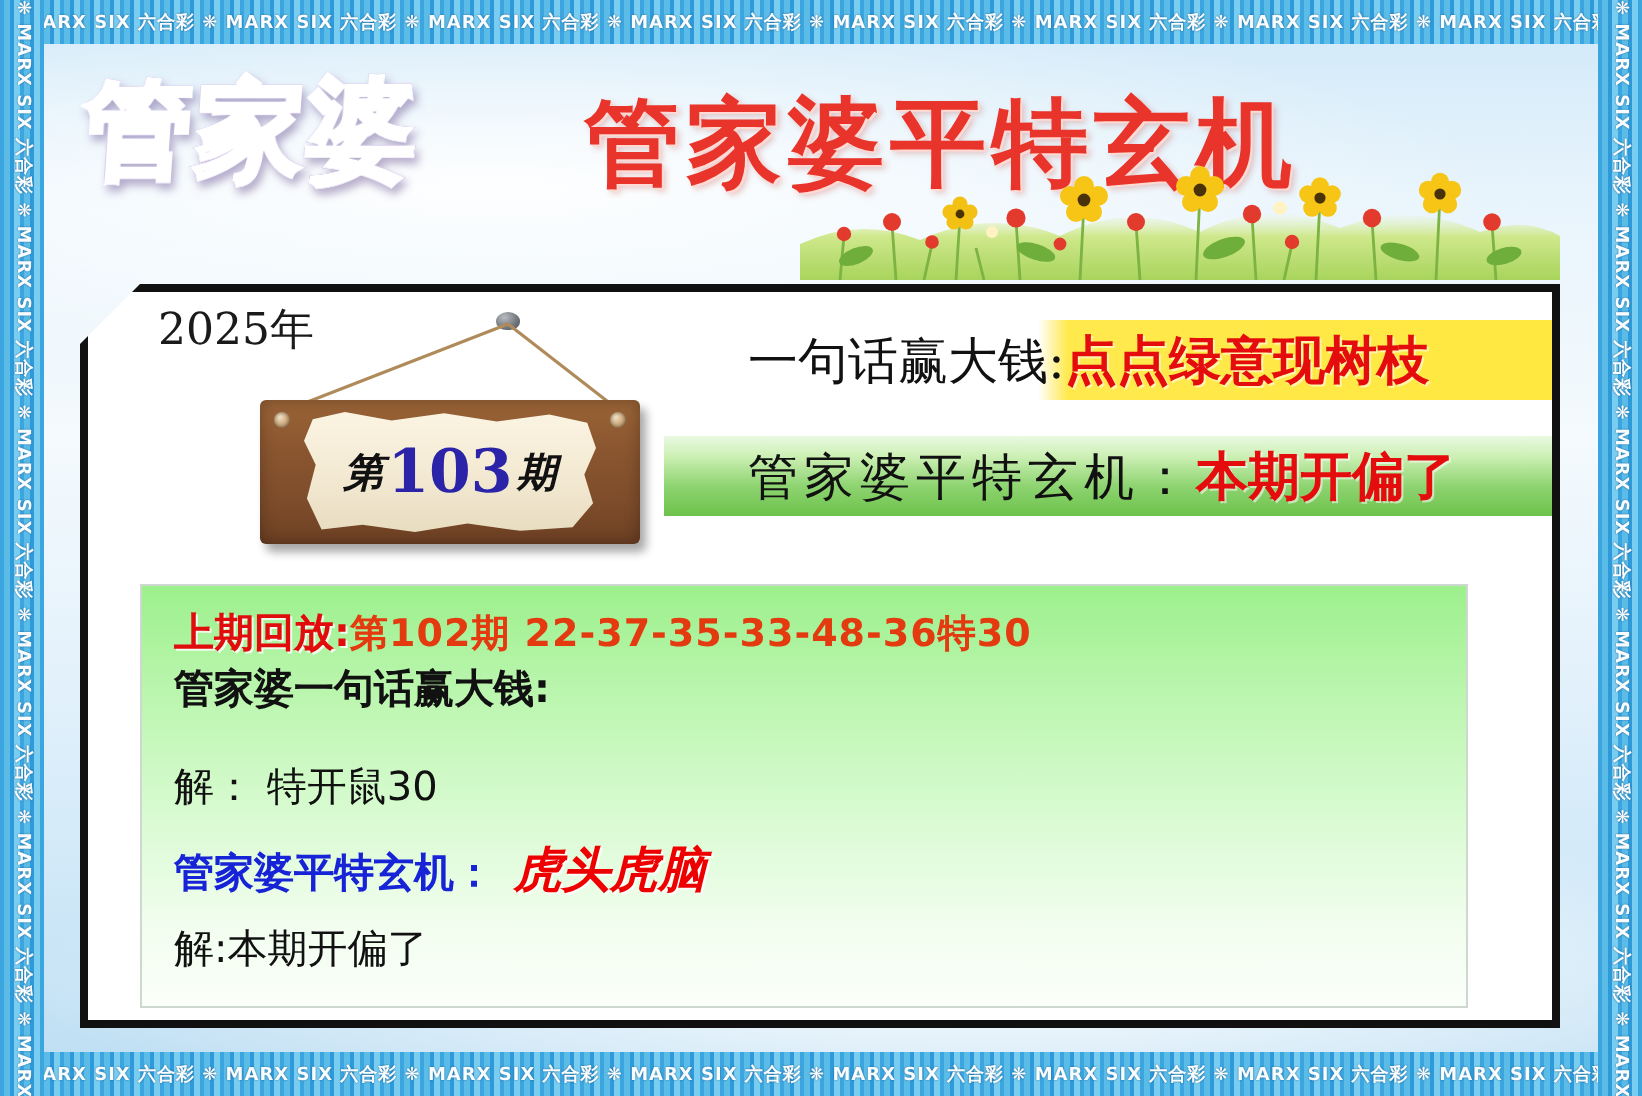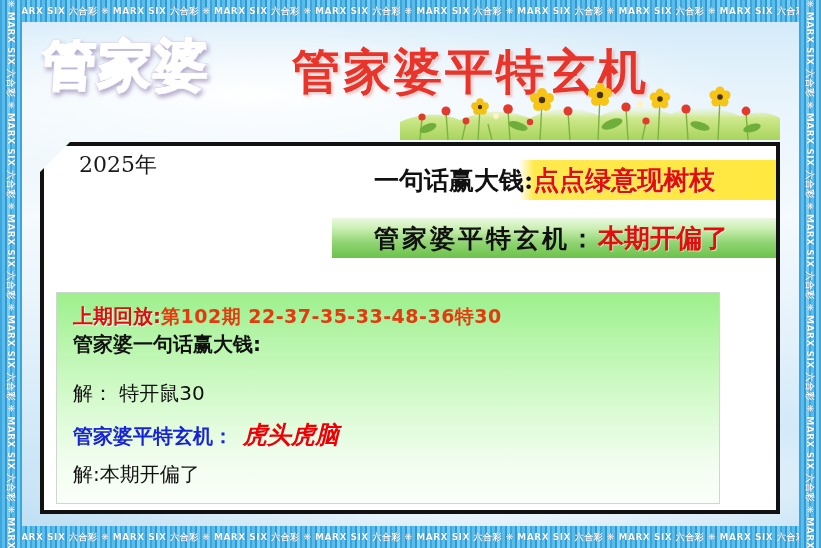--- a/index.html
+++ b/index.html
@@ -177,33 +177,33 @@
     background:linear-gradient(90deg,
       rgba(255,255,255,0) 0px, rgba(255,255,255,0) 185px,
       #ffe94d 200px, #ffe83f 100%);
   }
   .banner-green {
     left:288px; top:72px; width:444px;
     background:linear-gradient(180deg,#eaf9e3 0%,#cdf0b5 25%,#8fd472 62%,#6cc24a 100%);
   }
   .b-label {
     font-family:"DejaVu Serif","Liberation Serif",serif;
-    font-size:25px; color:#111; font-weight:bold;
+    font-size:25px; color:#111; font-weight:normal;
   }
   .banner-green .b-label { letter-spacing:3px; }
   .b-value {
     font-family:"DejaVu Sans","Liberation Sans",sans-serif;
     font-size:26px; font-weight:bold; color:#e40c0c;
     text-shadow:1px 1px 0 rgba(255,255,255,.55);
     letter-spacing:0px;
   }
 
   
   .greenbox {
-    position:absolute; left:12px; top:146px; width:664px; height:212px;
+    position:absolute; left:26px; top:146px; width:664px; height:212px;
     background:linear-gradient(180deg,#9cf08c 0%,#b7f5aa 22%,#d9fbd2 55%,#f1fdee 80%,#fbfffa 100%);
     border:1px solid #cfd8d0;
     padding:8px 16px 0 16px;
   }
   .row { white-space:nowrap; display:flex; align-items:baseline; }
   .r1 { margin-top:2px; }
   .r2 { margin-top:1px; }
   .r3 { margin-top:22px; }
   .r4 { margin-top:12px; }
   .r5 { margin-top:10px; }
@@ -374,20 +374,34 @@
         </g>
       </g>
     </svg>
   </div>
 
   <div class="panel">
     <div class="panel-inner">
 
       <div class="year">2025年</div>
 
+      <div class="hangwrap">
+        <div class="nail"></div>
+        <svg class="rope" viewBox="0 0 240 52" xmlns="http://www.w3.org/2000/svg">
+          <path d="M150,6 L42,48" stroke="#b08b5a" stroke-width="1.6" fill="none"></path>
+          <path d="M150,6 L204,48" stroke="#b08b5a" stroke-width="1.6" fill="none"></path>
+        </svg>
+        <div class="board">
+          <div class="paper">
+            <span class="issue">
+              <span class="cn">第</span><span class="num">103</span><span class="cn">期</span>
+            </span>
+          </div>
+        </div>
+      </div>
 
       <div class="banner banner-yellow">
         <span class="b-label" style="margin-left:40px;">一句话赢大钱:</span>
         <span class="b-value">点点绿意现树枝</span>
       </div>
 
       <div class="banner banner-green">
         <span class="b-label" style="margin-left:42px;">管家婆平特玄机：</span>
         <span class="b-value">本期开偏了</span>
       </div>

